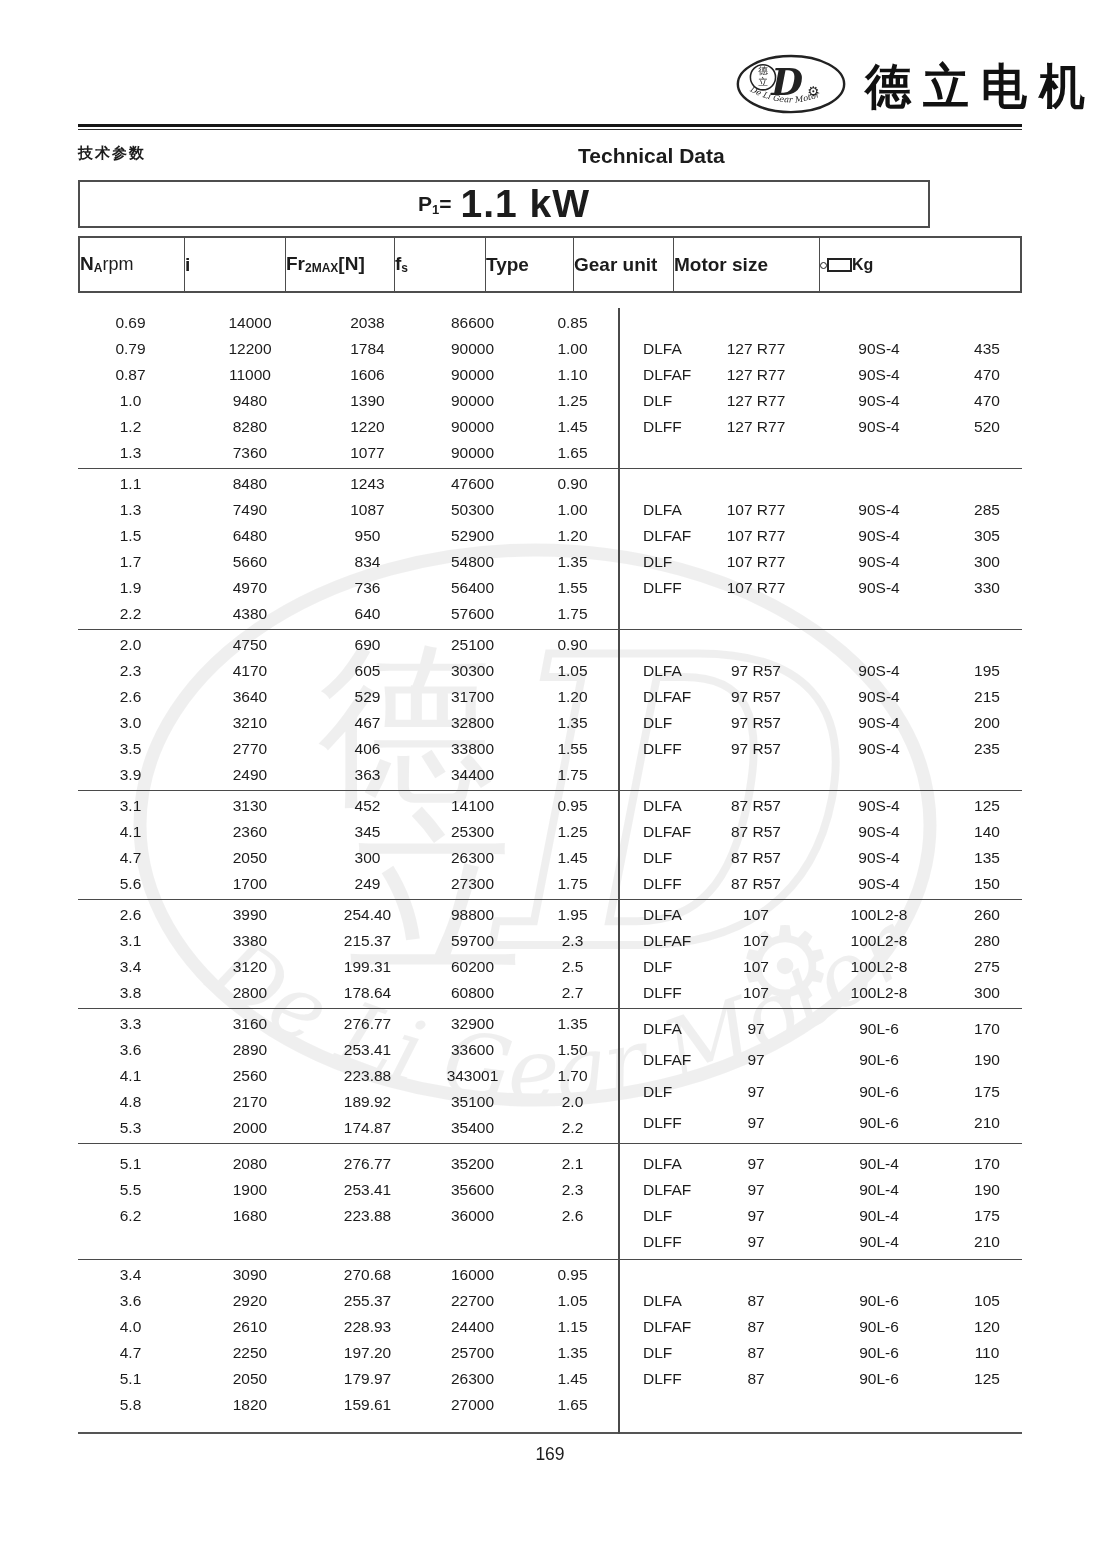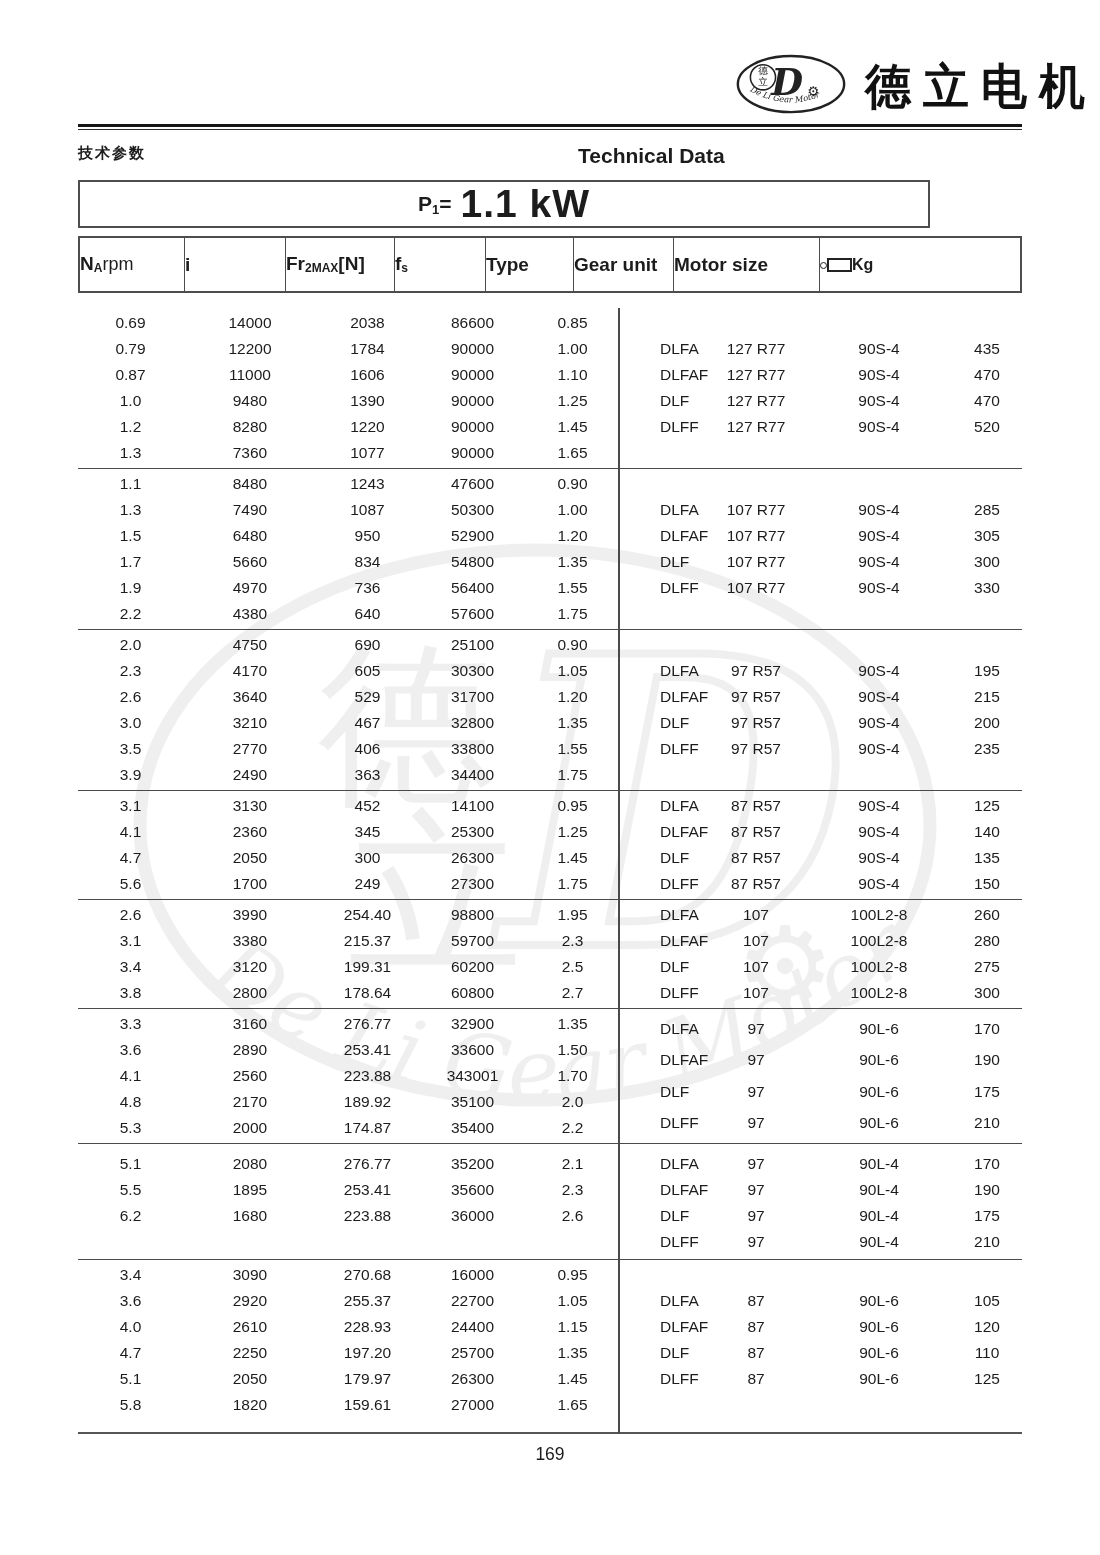--- a/index.html
+++ b/index.html
@@ -45,21 +45,21 @@
   
   .data-area { position:absolute; left:78px; top:308px; width:944px; z-index:2; }
   .data-area::before { content:""; position:absolute; left:540px; top:0; bottom:0;
     width:1.5px; background:#4a4a4a; }
   .block { display:flex; border-bottom:1px solid #4a4a4a; padding:2px 0;justify-content:center; }
   .block-left  { width:540px; display:flex; flex-direction:column; justify-content:center; }
   .block-right { width:404px; display:flex; flex-direction:column; justify-content:center; }
   .row-l, .row-r { display:flex; height:26px; align-items:center; flex:0 0 auto; }
   .cell { font-size:15.5px; text-align:center; }
   .lc0{width:105px}.lc1{width:134px}.lc2{width:101px}.lc3{width:109px}.lc4{width:91px}
-  .rc0{width:88px; text-align:left; padding-left:42px;}
+  .rc0{width:88px; text-align:left; padding-left:25px;}
   .rc1{width:100px}.rc2{width:146px}.rc3{width:70px}
   .block:nth-child(1){min-height:160px}
   .block:nth-child(2){min-height:160px}
   .block:nth-child(3){min-height:160px}
   .block:nth-child(4){min-height:108px}
   .block:nth-child(5){min-height:108px}
   .block:nth-child(6){min-height:134px}
   .block:nth-child(7){min-height:116px}
   .block:nth-child(8){min-height:170px; padding-bottom:16px; border-bottom:none;}
   .block:nth-child(6) .block-right { justify-content:space-evenly; }
@@ -551,21 +551,21 @@
         <div class="block-left">
           <div class="row-l">
             <div class="cell lc0">5.1</div>
             <div class="cell lc1">2080</div>
             <div class="cell lc2">276.77</div>
             <div class="cell lc3">35200</div>
             <div class="cell lc4">2.1</div>
           </div>
           <div class="row-l">
             <div class="cell lc0">5.5</div>
-            <div class="cell lc1">1895</div>
+            <div class="cell lc1">1900</div>
             <div class="cell lc2">253.41</div>
             <div class="cell lc3">35600</div>
             <div class="cell lc4">2.3</div>
           </div>
           <div class="row-l">
             <div class="cell lc0">6.2</div>
             <div class="cell lc1">1680</div>
             <div class="cell lc2">223.88</div>
             <div class="cell lc3">36000</div>
             <div class="cell lc4">2.6</div>

